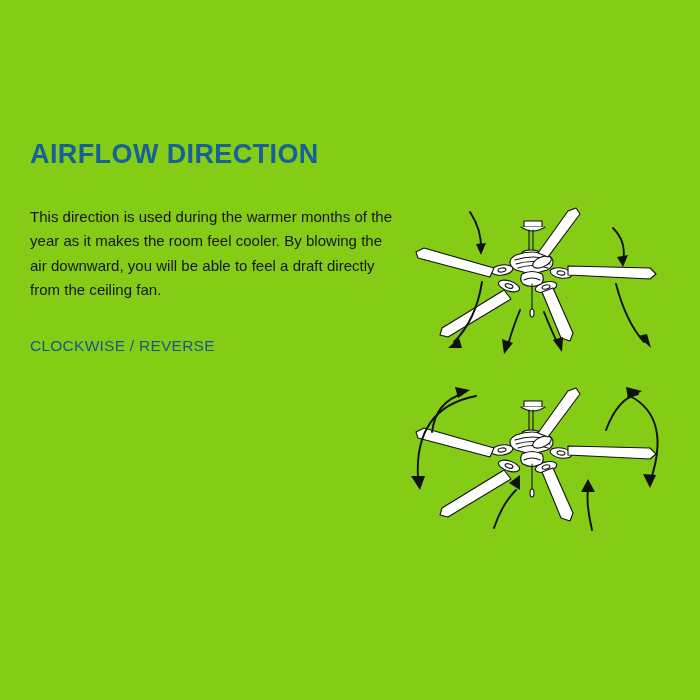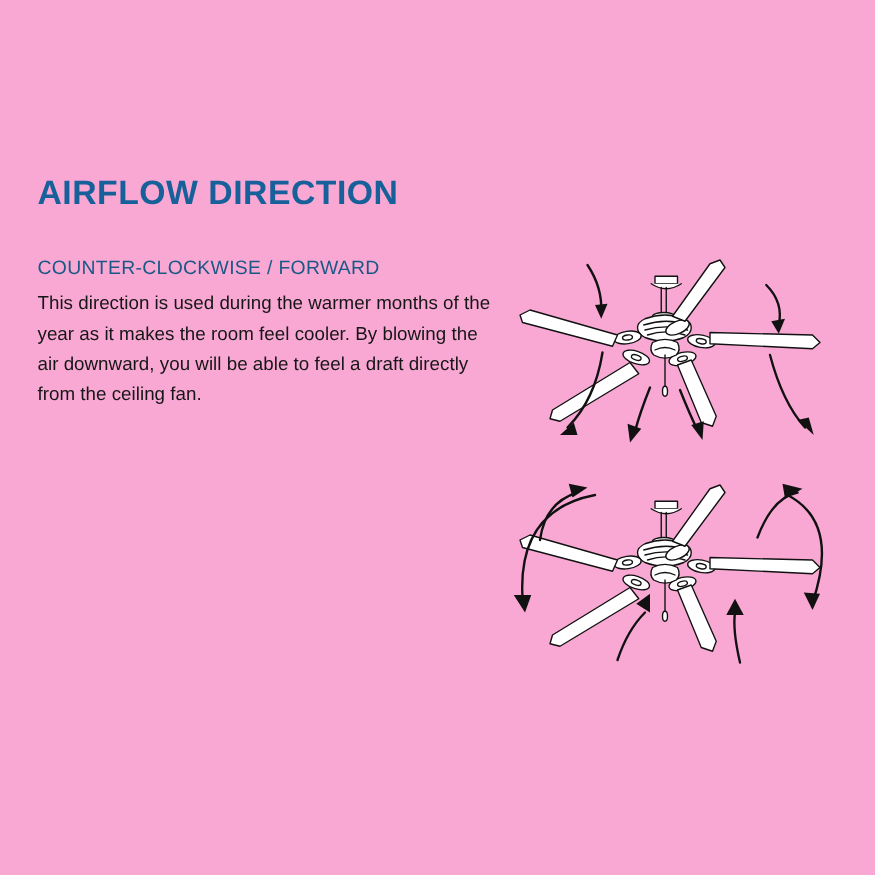--- a/index.html
+++ b/index.html
@@ -12,21 +12,21 @@
     height: 700px;
     position: relative;
     overflow: hidden;
     font-family: "Liberation Sans", sans-serif;
     -webkit-font-smoothing: antialiased;
   }
 
   .page {
     position: absolute;
     inset: 0;
-    background: #f9a8d4;
+    background: #84cc16;
   }
 
   
   .page-title {
     position: absolute;
     left: 30px;
     top: 122px;
     font-size: 27px;
     font-weight: bold;
     letter-spacing: 0.4px;
@@ -88,25 +88,25 @@
 </head>
 <body>
 
 <div class="page">
 
   <h1 class="page-title">AIRFLOW DIRECTION</h1>
 
   <div class="text-col">
 
     <div class="section">
-      <h2 class="section-heading">COUNTER-CLOCKWISE / FORWARD</h2>
       <p class="section-body">This direction is used during the warmer months of the year as it makes the room feel cooler. By blowing the air downward, you will be able to feel a draft directly from the ceiling fan.</p>
     </div>
 
     <div class="section">
+      <h2 class="section-heading">CLOCKWISE / REVERSE</h2>
     </div>
 
   </div>
 
   <div class="diagram" id="diagram-forward">
     <svg viewBox="0 0 284 176" width="284" height="176" xmlns="http://www.w3.org/2000/svg">
       <g fill="none" stroke="#111111" stroke-width="1.1" stroke-linecap="round" stroke-linejoin="round">
 
         <g>
           <path d="M126 21 h18 v6 h-18 z" fill="#ffffff"></path>

